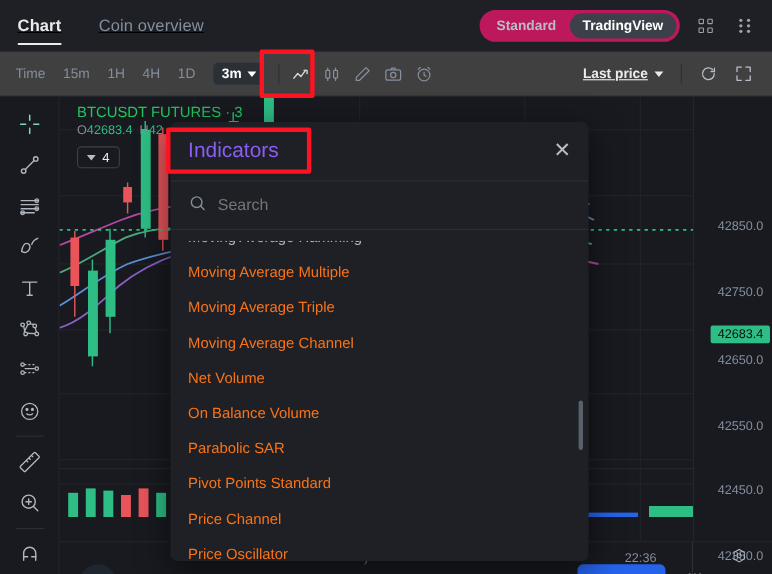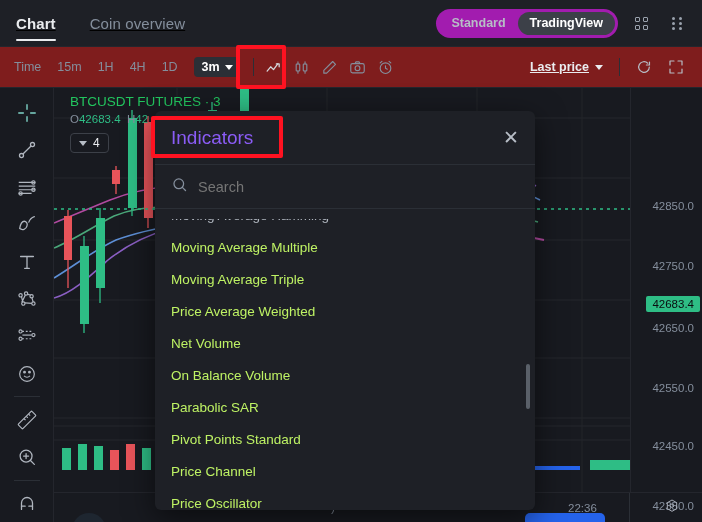--- a/index.html
+++ b/index.html
@@ -25,42 +25,42 @@
   }
   .tab.active { color: #eaecef; font-weight: bold; }
   .tab.active::after {
     content: ""; position: absolute; left: 0; right: 0; bottom: 6px;
     height: 2px; background: #eaecef; border-radius: 1px;
   }
   .top-right {
     margin-left: auto; display: flex; align-items: center; gap: 10px; padding-right: 12px;
   }
   .segmented {
-    display: flex; align-items: flex-start; background: #a21caf;
+    display: flex; align-items: flex-start; background: #be185d;
     border-radius: 16px; padding: 3px; height: 29px;
   }
   .seg {
     font-size: 12.5px; color: #b7bdc6; padding: 0 12px; height: 23px;
     display: flex; align-items: center; border-radius: 13px; cursor: pointer;
     font-weight: bold;
   }
   .seg.on { background: #3c4048; color: #ffffff; }
   .icon-btn {
     width: 26px; height: 26px; display: flex; align-items: center; justify-content: center;
     color: #848e9c; cursor: pointer; border-radius: 4px;
   }
   .grid4 { display: grid; grid-template-columns: 5px 5px; grid-template-rows: 5px 5px; gap: 3px; }
   .grid4 i { display: block; width: 5px; height: 5px; border: 1px solid #9aa2ad; border-radius: 1px; }
   .dots6 { display: grid; grid-template-columns: 3px 3px; grid-template-rows: 3px 3px 3px; gap: 2px 4px; }
   .dots6 i { display: block; width: 3px; height: 3px; background: #9aa2ad; border-radius: 50%; }
 
   
   .chartbar {
     position: absolute; left: 0; top: 47px; width: 702px; height: 41px;
-    background: #7f1d1d; display: flex; align-items: center;
+    background: #404040; display: flex; align-items: center;
     border-bottom: 1px solid #24262d; padding-left: 14px;
   }
   .tf {
     font-size: 12.5px; color: #848e9c; margin-right: 16px; cursor: pointer; white-space: nowrap;
   }
   .tf.sel {
     color: #ffffff; font-weight: bold; background: #2b2f36; border-radius: 4px;
     padding: 3px 6px 3px 8px; display: flex; align-items: center; gap: 5px; margin-right: 8px;
   }
   .caret { width: 0; height: 0; border-left: 4px solid transparent; border-right: 4px solid transparent; border-top: 5px solid currentColor; }
@@ -150,21 +150,21 @@
   .dlg-search {
     height: 44px; display: flex; align-items: center; gap: 10px; padding: 0 16px;
     border-bottom: 1px solid #2b2f36;
     justify-content: space-between;
   }
   .search-ph { font-size: 14.5px; color: #6d7580; background: transparent; border: 0; outline: 0; width: 100%;
                font-family: "Liberation Sans", sans-serif; }
   .dlg-list { flex: 1; position: relative; overflow: hidden; padding-top: 4px; }
   .ind-item {
     height: 32px; display: flex; align-items: center; padding: 0 16px;
-    font-size: 13.5px; color: #bef264; cursor: pointer;
+    font-size: 13.5px; color: #f97316; cursor: pointer;
   }
   .ind-item.clip { color: #b0b6bf; }
   .dlg-scroll {
     position: absolute; right: 5px; top: 155px; width: 4px; height: 45px;
     background: #5a6069; border-radius: 2px; z-index: 35;
   }
   .clipmask {
     position:absolute; left:0; right:0; top:0; height:10px; background:#1e2026; z-index:4;
   }
 </style>
@@ -528,21 +528,21 @@
       <div class="ind-item clip" style="margin-top:-14px">
         <span>Moving Average Hamming</span>
       </div>
       <div class="ind-item">
         <span>Moving Average Multiple</span>
       </div>
       <div class="ind-item">
         <span>Moving Average Triple</span>
       </div>
       <div class="ind-item">
-        <span>Price Average Weighted</span>
+        <span>Moving Average Channel</span>
       </div>
       <div class="ind-item">
         <span>Net Volume</span>
       </div>
       <div class="ind-item">
         <span>On Balance Volume</span>
       </div>
       <div class="ind-item">
         <span>Parabolic SAR</span>
       </div>

